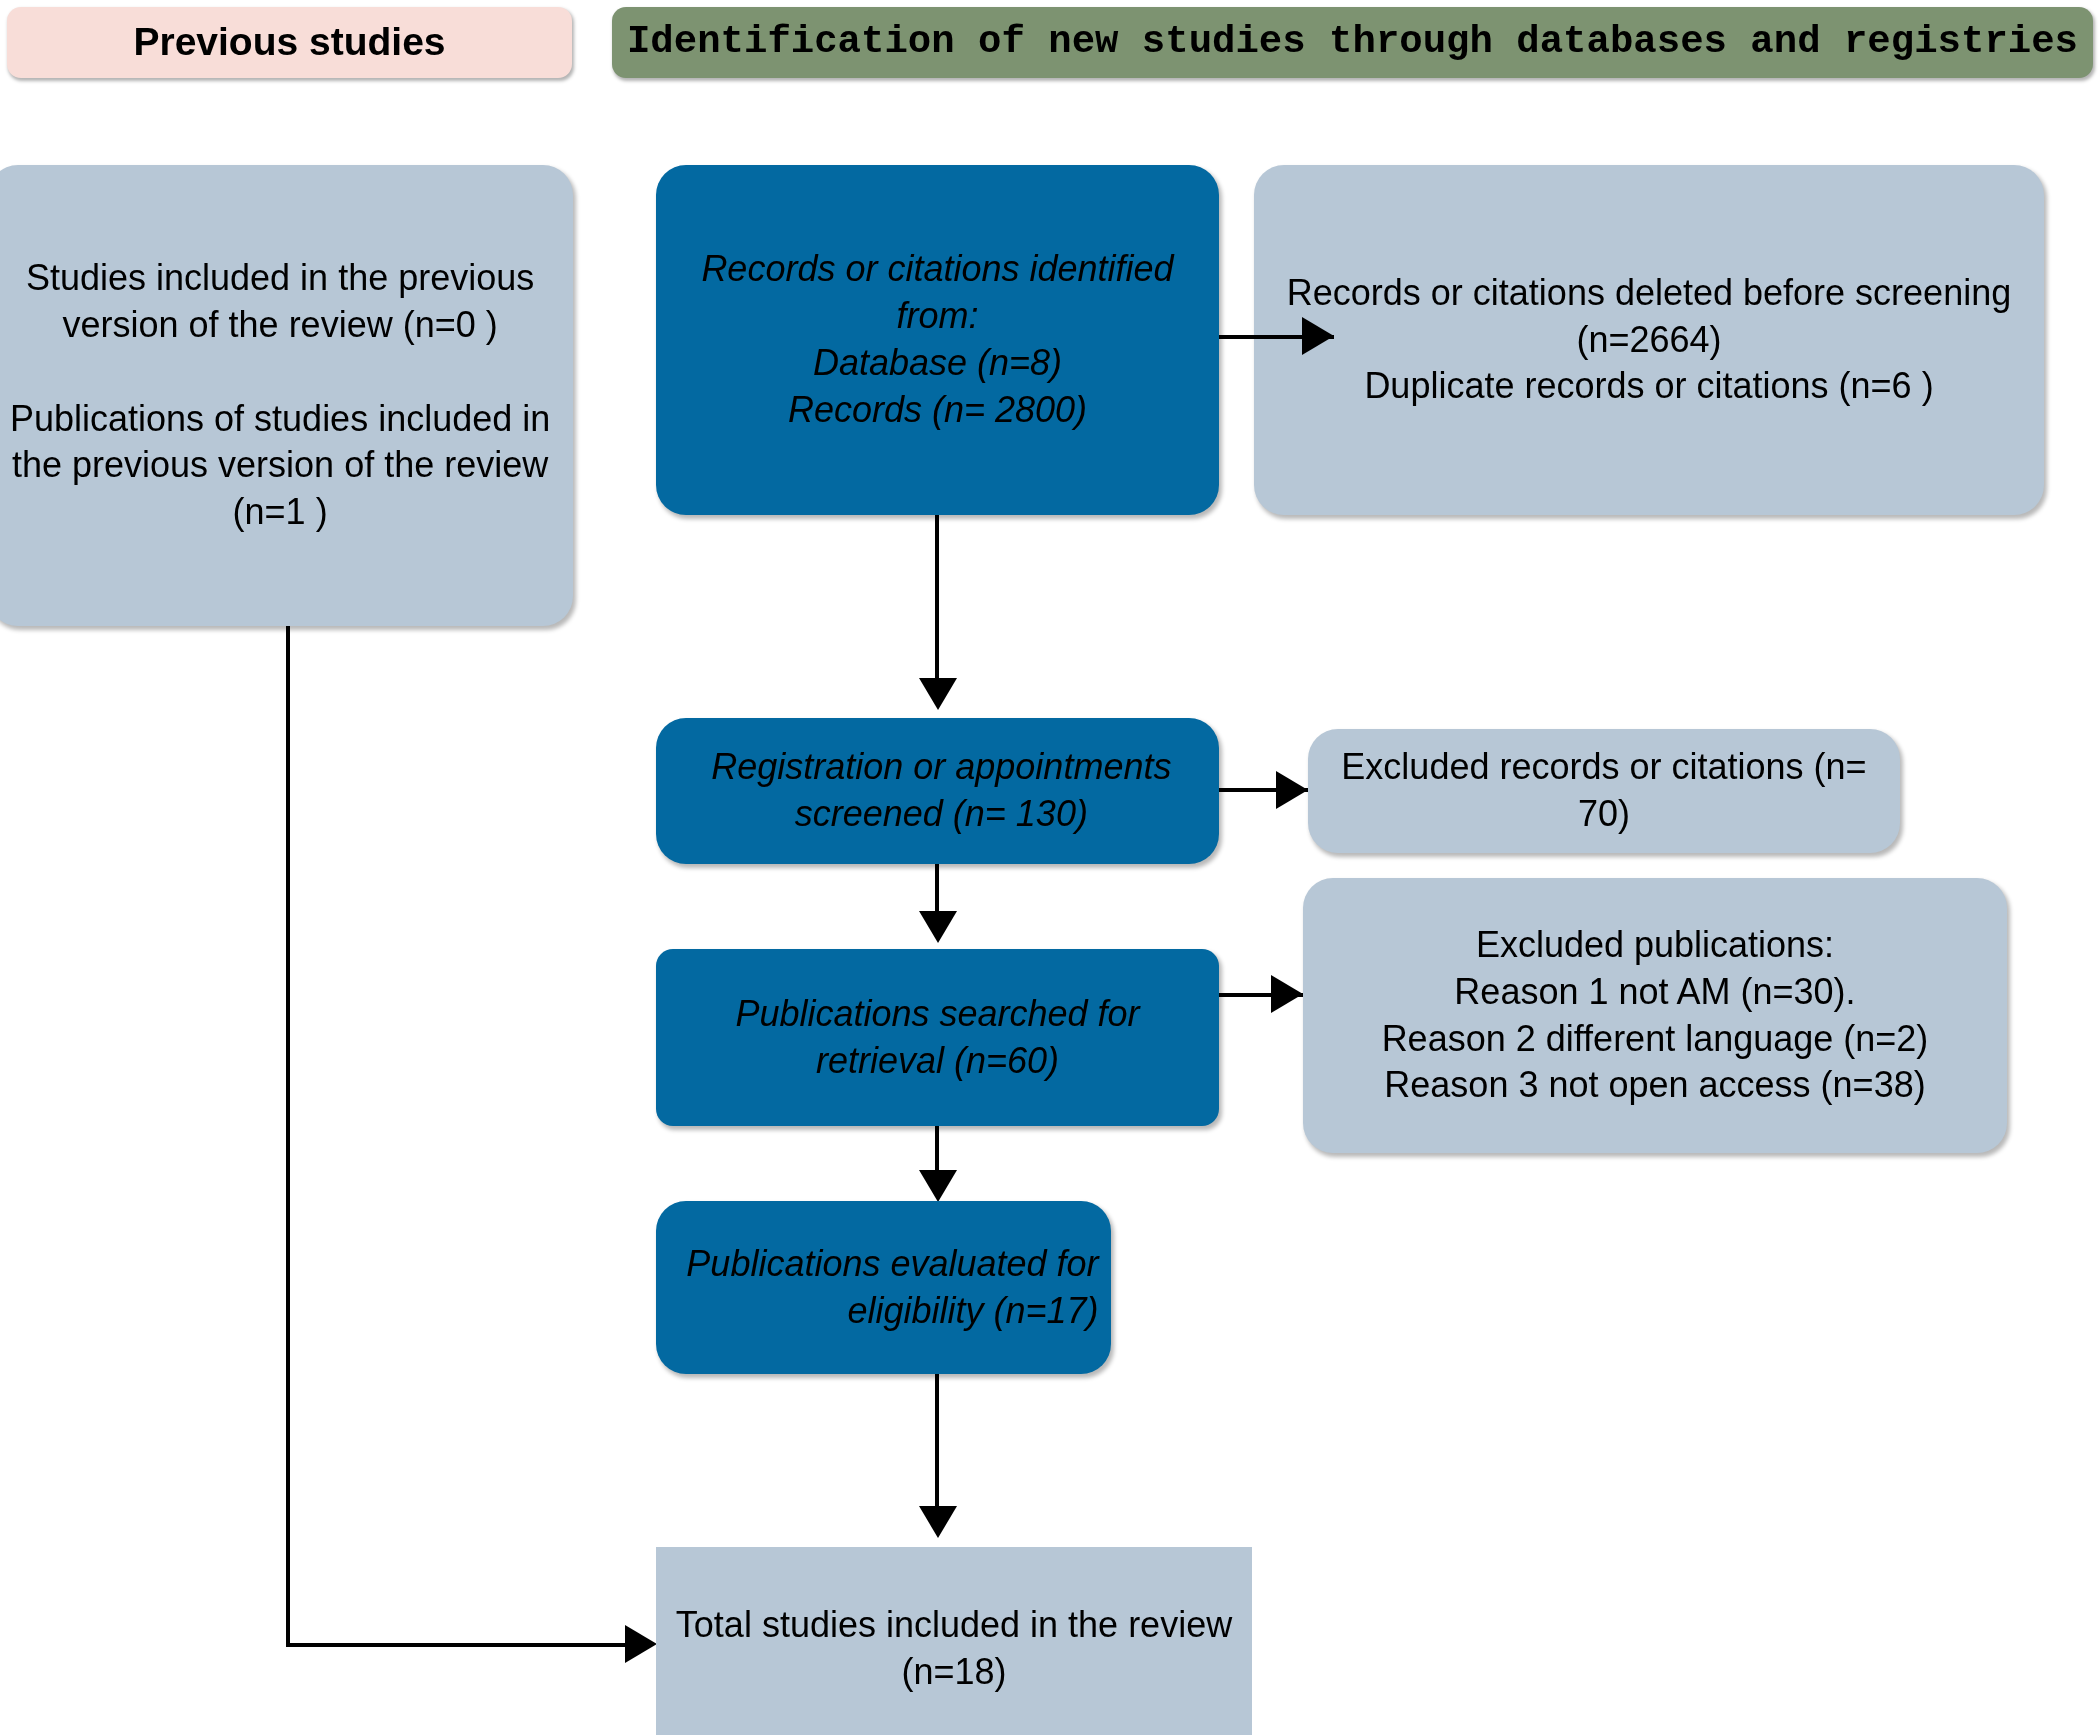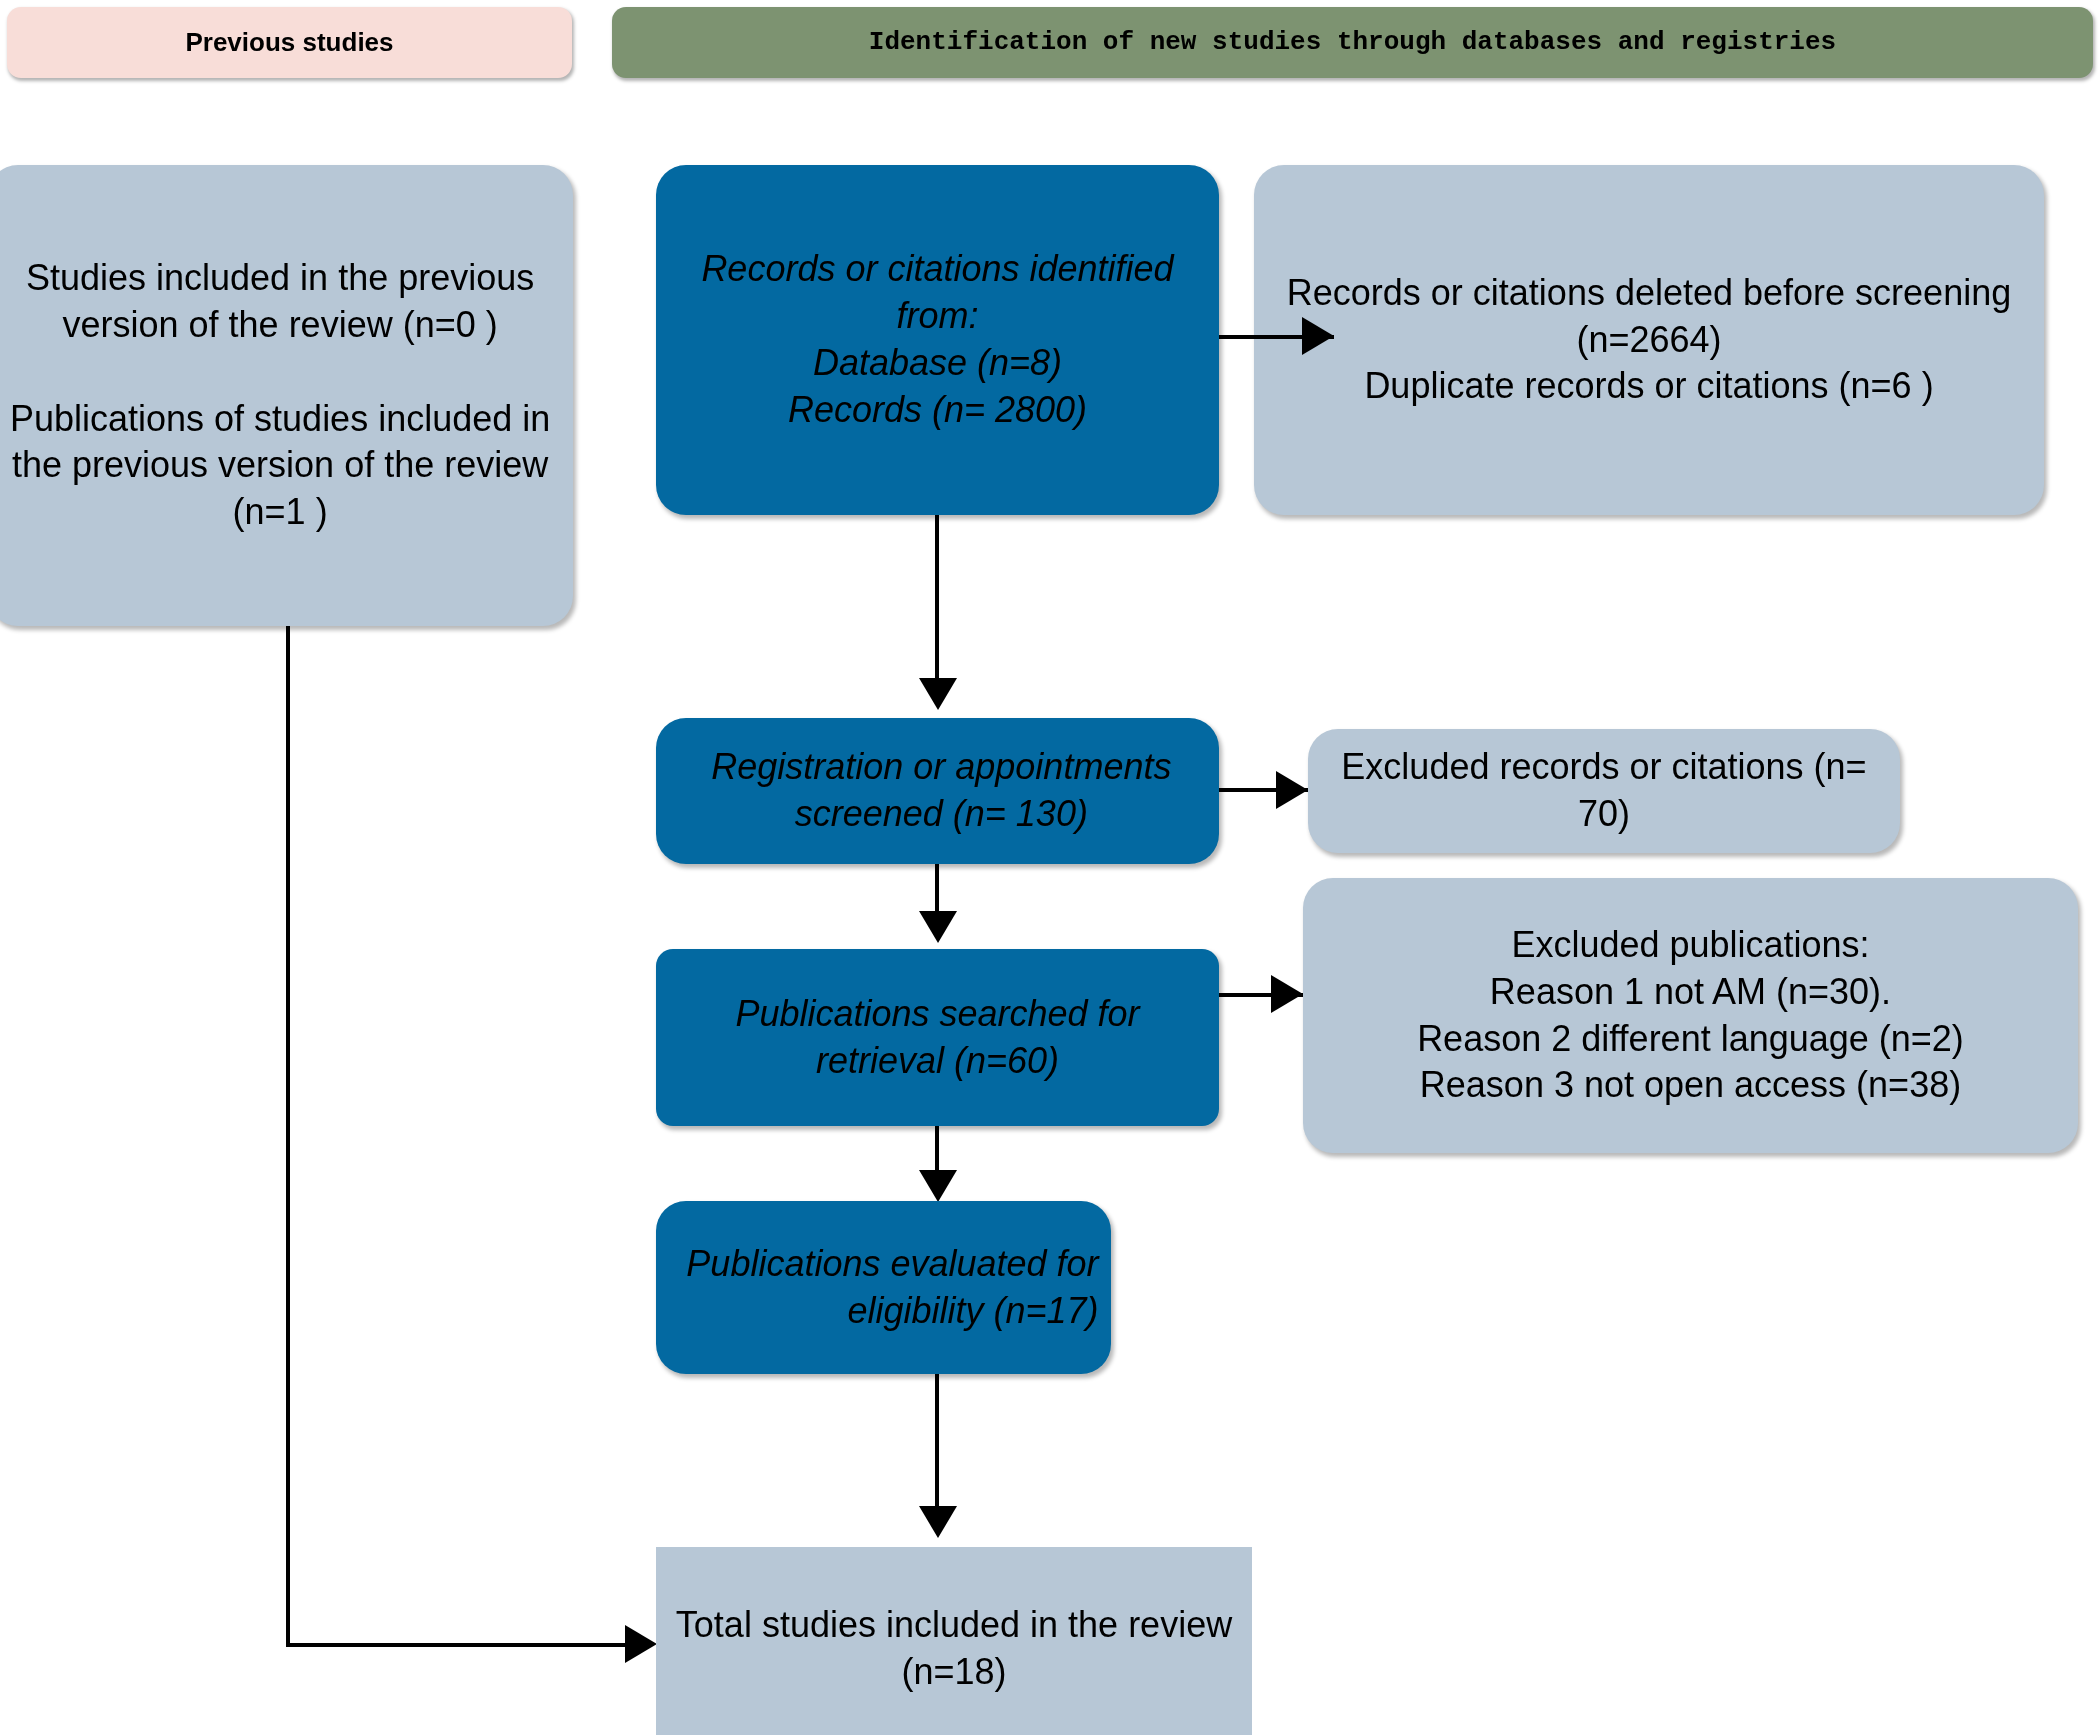--- a/index.html
+++ b/index.html
@@ -26,21 +26,21 @@
     justify-content: center;
     text-align: center;
     color: #000000;
     line-height: 1.30;
     white-space: pre-line;
     padding: 5.3px 12.4px;
   }
   
   .hdr {
     font-weight: bold;
-    font-size: 26px;
+    font-size: 39px;
     border-radius: 14px;
     box-shadow: 1.8px 2.7px 3.5px rgba(0,0,0,0.30);
   }
   .hdr-prev {
     background: #f8ddd8;
   }
   .hdr-new {
     background: #7d9371;
     font-family: Liberation Mono, monospace;
   }
@@ -124,21 +124,21 @@
   <div class="node box box-blue" style="left:1308px; top:729px; width:592px; height:124px;">Excluded records or citations (n= 70)</div>
 
   <div class="line-h" style="left:1219px; top:788px; width:89px; height:4.4px;"></div>
   <div class="arrow-right" style="left:1276px; top:771px;"></div>
 
   <div class="line-v" style="left:935px; top:864px; width:4.4px; height:53px;"></div>
   <div class="arrow-down" style="left:919px; top:911px;"></div>
 
   <div class="node box box-purple" style="left:656px; top:949px; width:563px; height:177px;border-radius:17px;">Publications searched for retrieval (n=60)</div>
 
-  <div class="node box box-blue" style="left:1303px; top:878px; width:775px; height:275px;">Excluded publications:
+  <div class="node box box-blue" style="left:1303px; top:878px; width:704px; height:275px;">Excluded publications:
 Reason 1 not AM (n=30).
 Reason 2 different language (n=2)
 Reason 3 not open access (n=38)</div>
 
   <div class="line-h" style="left:1219px; top:993px; width:84px; height:4.4px;"></div>
   <div class="arrow-right" style="left:1271px; top:975px;"></div>
 
   <div class="line-v" style="left:935px; top:1126px; width:4.4px; height:51px;"></div>
   <div class="arrow-down" style="left:919px; top:1170px;"></div>
 

